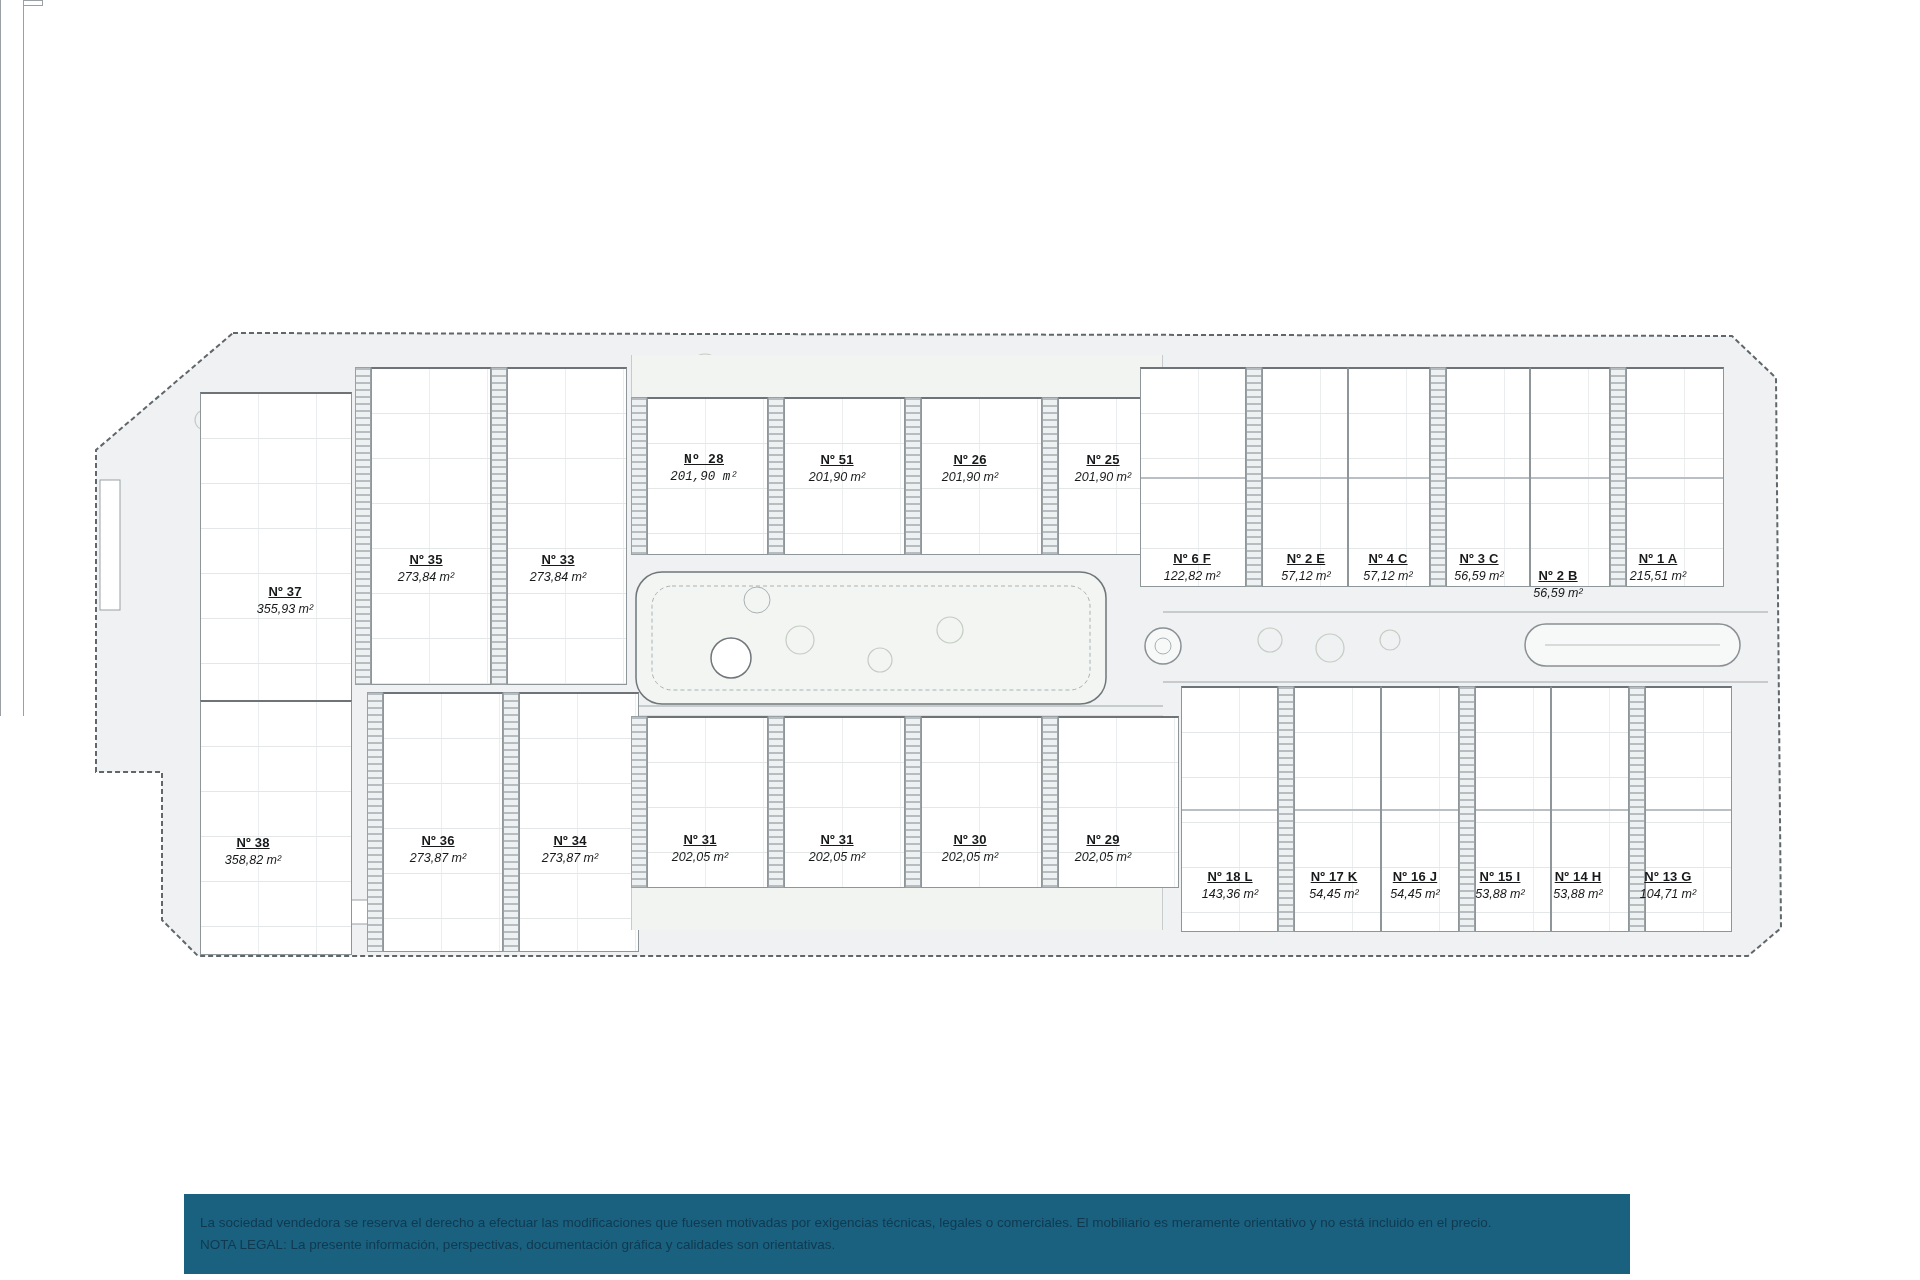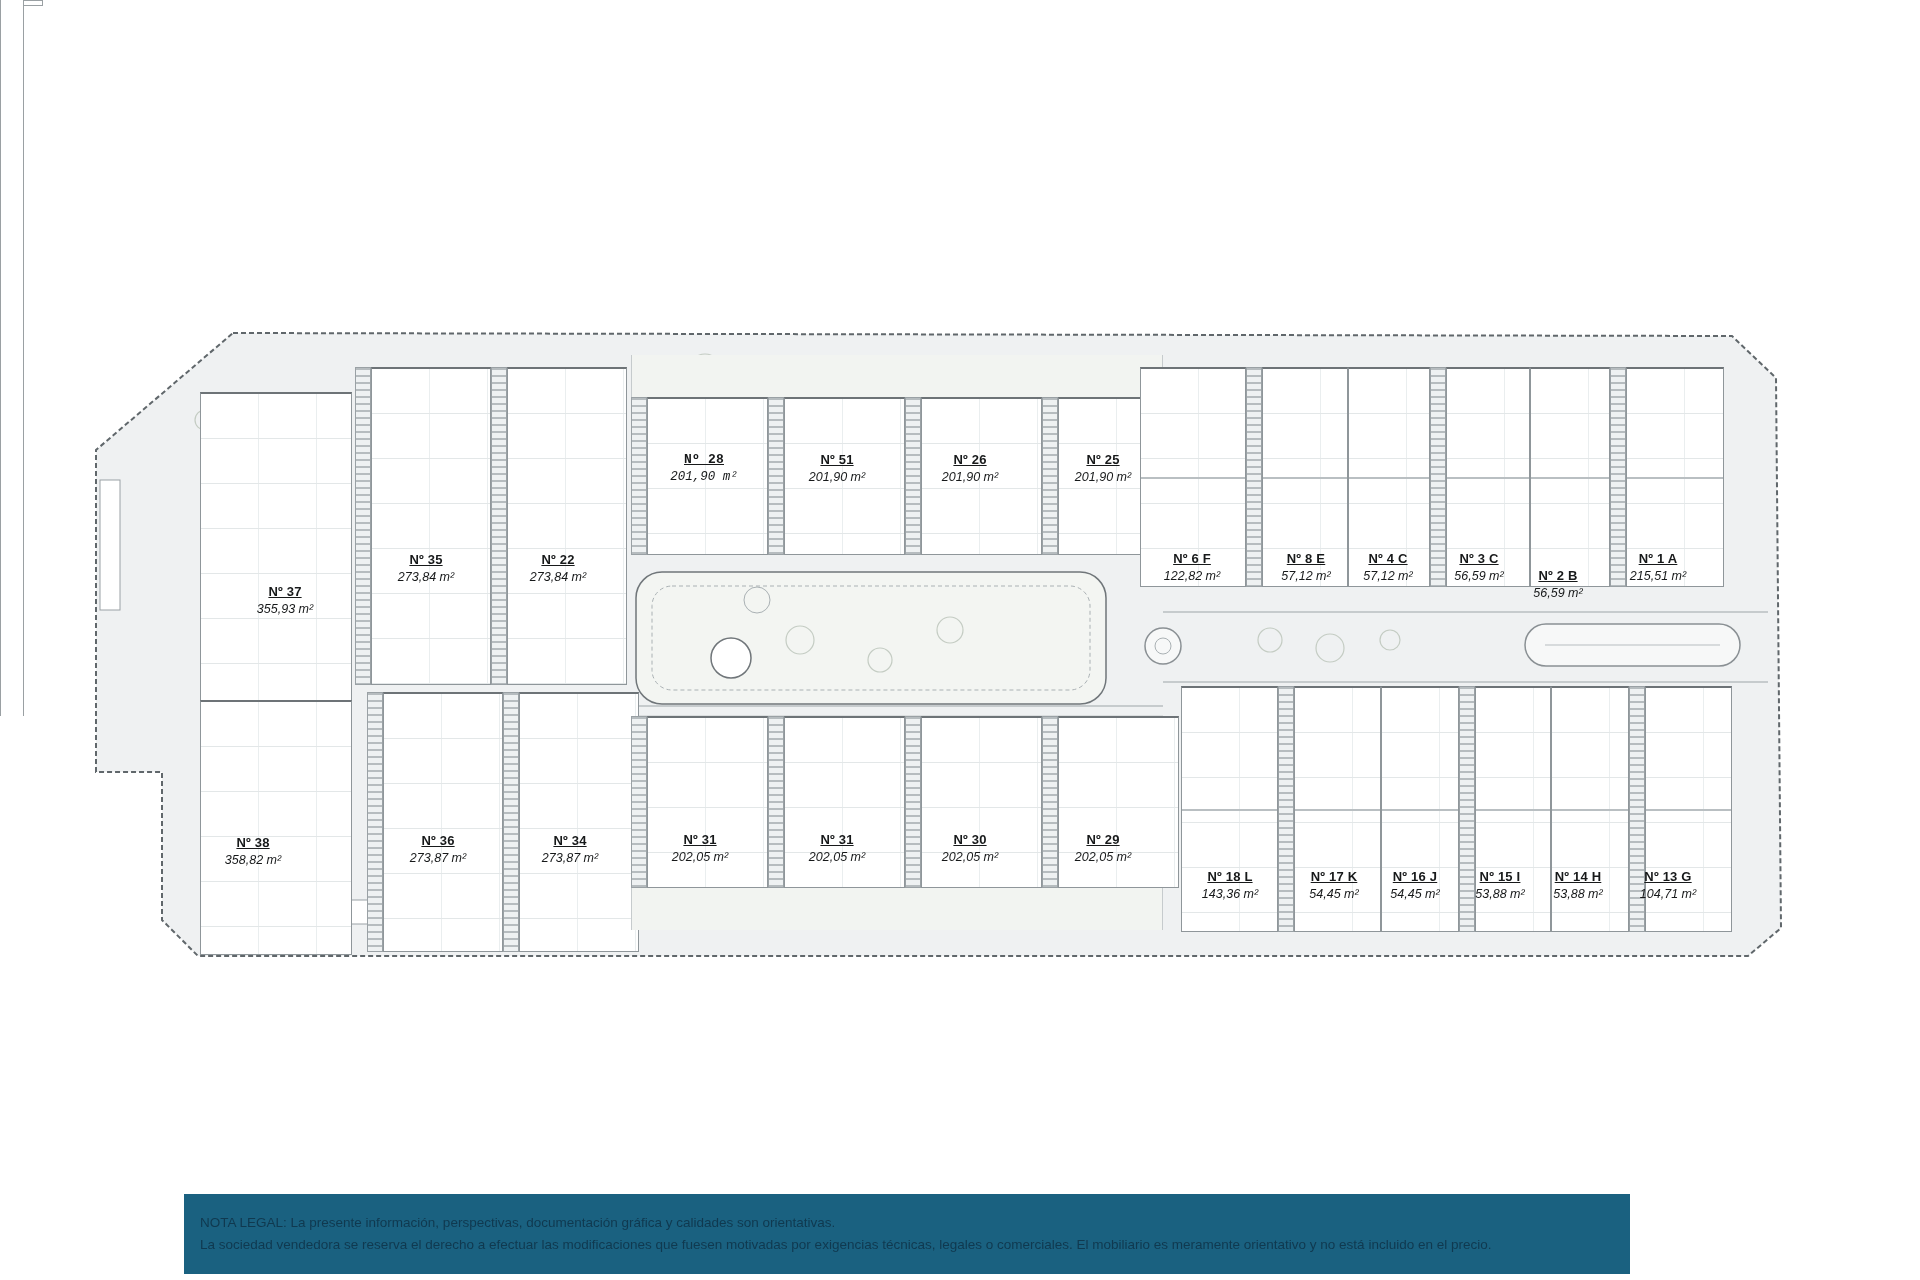--- a/index.html
+++ b/index.html
@@ -197,21 +197,21 @@
   <div class="ulabel" style="left:253px;top:835px;">
     <div class="uno">Nº 38</div>
     <div class="uarea">358,82 m²</div>
   </div>
 
   <div class="ulabel" style="left:426px;top:552px;">
     <div class="uno">Nº 35</div>
     <div class="uarea">273,84 m²</div>
   </div>
   <div class="ulabel" style="left:558px;top:552px;">
-    <div class="uno">Nº 22</div>
+    <div class="uno">Nº 33</div>
     <div class="uarea">273,84 m²</div>
   </div>
 
   <div class="ulabel" style="left:438px;top:833px;">
     <div class="uno">Nº 36</div>
     <div class="uarea">273,87 m²</div>
   </div>
   <div class="ulabel" style="left:570px;top:833px;">
     <div class="uno">Nº 34</div>
     <div class="uarea">273,87 m²</div>
@@ -249,21 +249,21 @@
   <div class="ulabel" style="left:1103px;top:832px;">
     <div class="uno">Nº 29</div>
     <div class="uarea">202,05 m²</div>
   </div>
 
   <div class="ulabel" style="left:1192px;top:551px;">
     <div class="uno">Nº 6 F</div>
     <div class="uarea">122,82 m²</div>
   </div>
   <div class="ulabel" style="left:1306px;top:551px;">
-    <div class="uno">Nº 8 E</div>
+    <div class="uno">Nº 2 E</div>
     <div class="uarea">57,12 m²</div>
   </div>
   <div class="ulabel" style="left:1388px;top:551px;">
     <div class="uno">Nº 4 C</div>
     <div class="uarea">57,12 m²</div>
   </div>
   <div class="ulabel" style="left:1479px;top:551px;">
     <div class="uno">Nº 3 C</div>
     <div class="uarea">56,59 m²</div>
   </div>
@@ -296,22 +296,22 @@
     <div class="uno">Nº 14 H</div>
     <div class="uarea">53,88 m²</div>
   </div>
   <div class="ulabel" style="left:1668px;top:869px;">
     <div class="uno">Nº 13 G</div>
     <div class="uarea">104,71 m²</div>
   </div>
 
   <div class="footer">
     <div class="ltext">
+      <div>La sociedad vendedora se reserva el derecho a efectuar las modificaciones que fuesen motivadas por exigencias técnicas, legales o comerciales. El mobiliario es meramente orientativo y no está incluido en el precio.</div>
       <div>NOTA LEGAL: La presente información, perspectivas, documentación gráfica y calidades son orientativas.</div>
-      <div>La sociedad vendedora se reserva el derecho a efectuar las modificaciones que fuesen motivadas por exigencias técnicas, legales o comerciales. El mobiliario es meramente orientativo y no está incluido en el precio.</div>
     </div>
   </div>
 
   <div class="vline" style="left:0;top:0;height:716px;"></div>
   <div class="vline" style="left:23px;top:0;height:716px;"></div>
   <div class="tickbox" style="left:23px;top:0;width:18px;height:4px;"></div>
 
 </div>
 
 </body></html>

